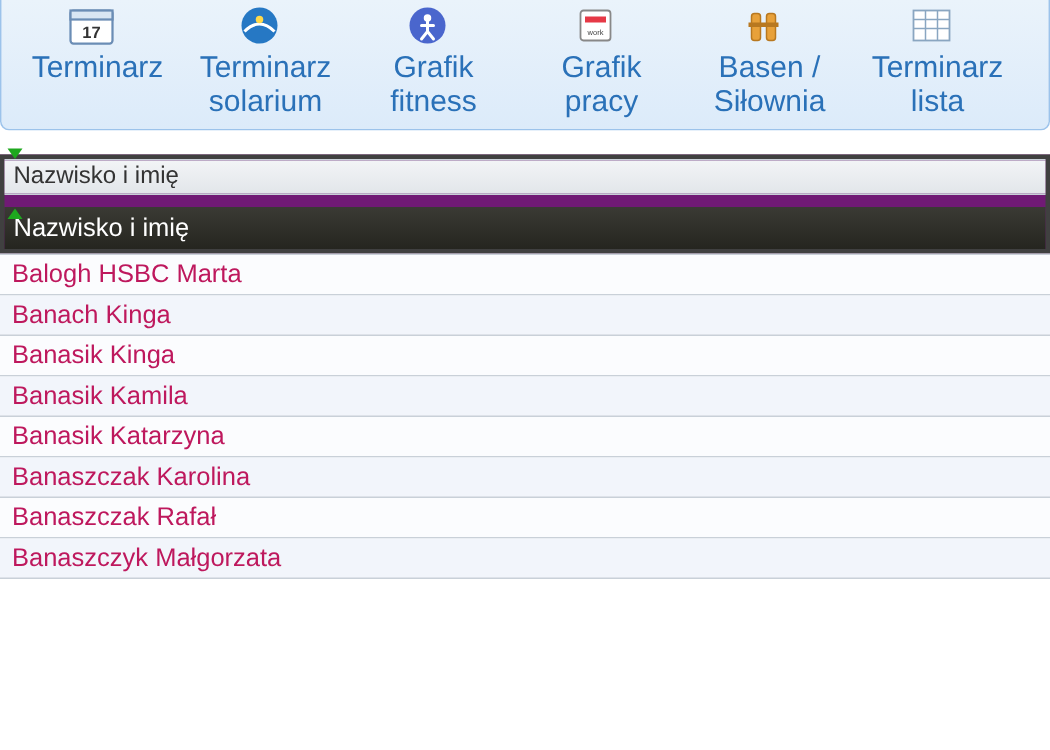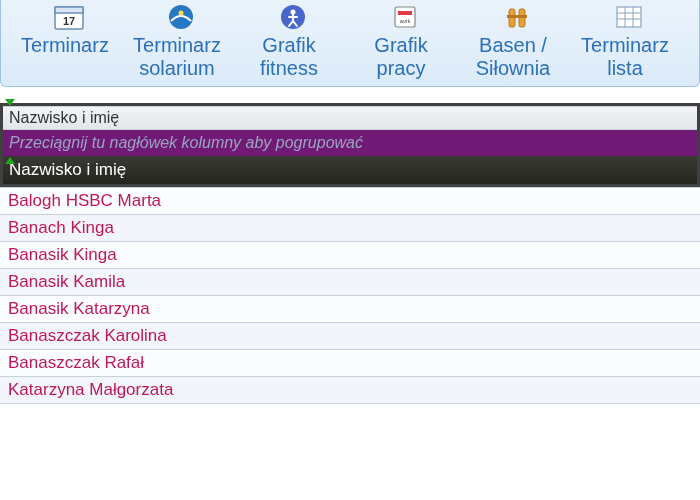--- a/index.html
+++ b/index.html
@@ -19,21 +19,21 @@
     flex: 0 0 auto;
     width: 112px;
     text-align: center;
     padding: 2px 4px 6px 4px;
     cursor: pointer;
     border-radius: 4px;
   }
   .tool-icon {
     width: 40px; height: 30px;
     margin: 0 auto 2px auto;
-    display: flex; align-items: center; justify-content: flex-end;
+    display: flex; align-items: center; justify-content: flex-start;
   }
   .tool-label {
     color: #2a71b8;
     font-size: 20px;
     line-height: 1.15;
     display: block;
     height: 38px;
   }
 
   
@@ -173,32 +173,31 @@
 </div>
 
 <div class="highlight-box">
 
   <div class="col-header-row">
     <div class="tiny-arrow"></div>
     <span>Nazwisko i imię</span>
   </div>
 
   <div class="ghost-row">
-    <span>Przeciągnij tu nagłówek kolumny aby pogrupować</span>
     <div class="tiny-arrow-up"></div>
   </div>
 
   <div class="dark-header">
     <span>Nazwisko i imię</span>
   </div>
 
 </div>
 
 <div class="grid">
   <div class="grid-row"><span>Balogh HSBC Marta</span></div>
   <div class="grid-row"><span>Banach Kinga</span></div>
   <div class="grid-row"><span>Banasik Kinga</span></div>
   <div class="grid-row"><span>Banasik Kamila</span></div>
   <div class="grid-row"><span>Banasik Katarzyna</span></div>
   <div class="grid-row"><span>Banaszczak Karolina</span></div>
   <div class="grid-row"><span>Banaszczak Rafał</span></div>
-  <div class="grid-row"><span>Katarzyna Małgorzata</span></div>
+  <div class="grid-row"><span>Banaszczyk Małgorzata</span></div>
 </div>
 
 </body></html>

